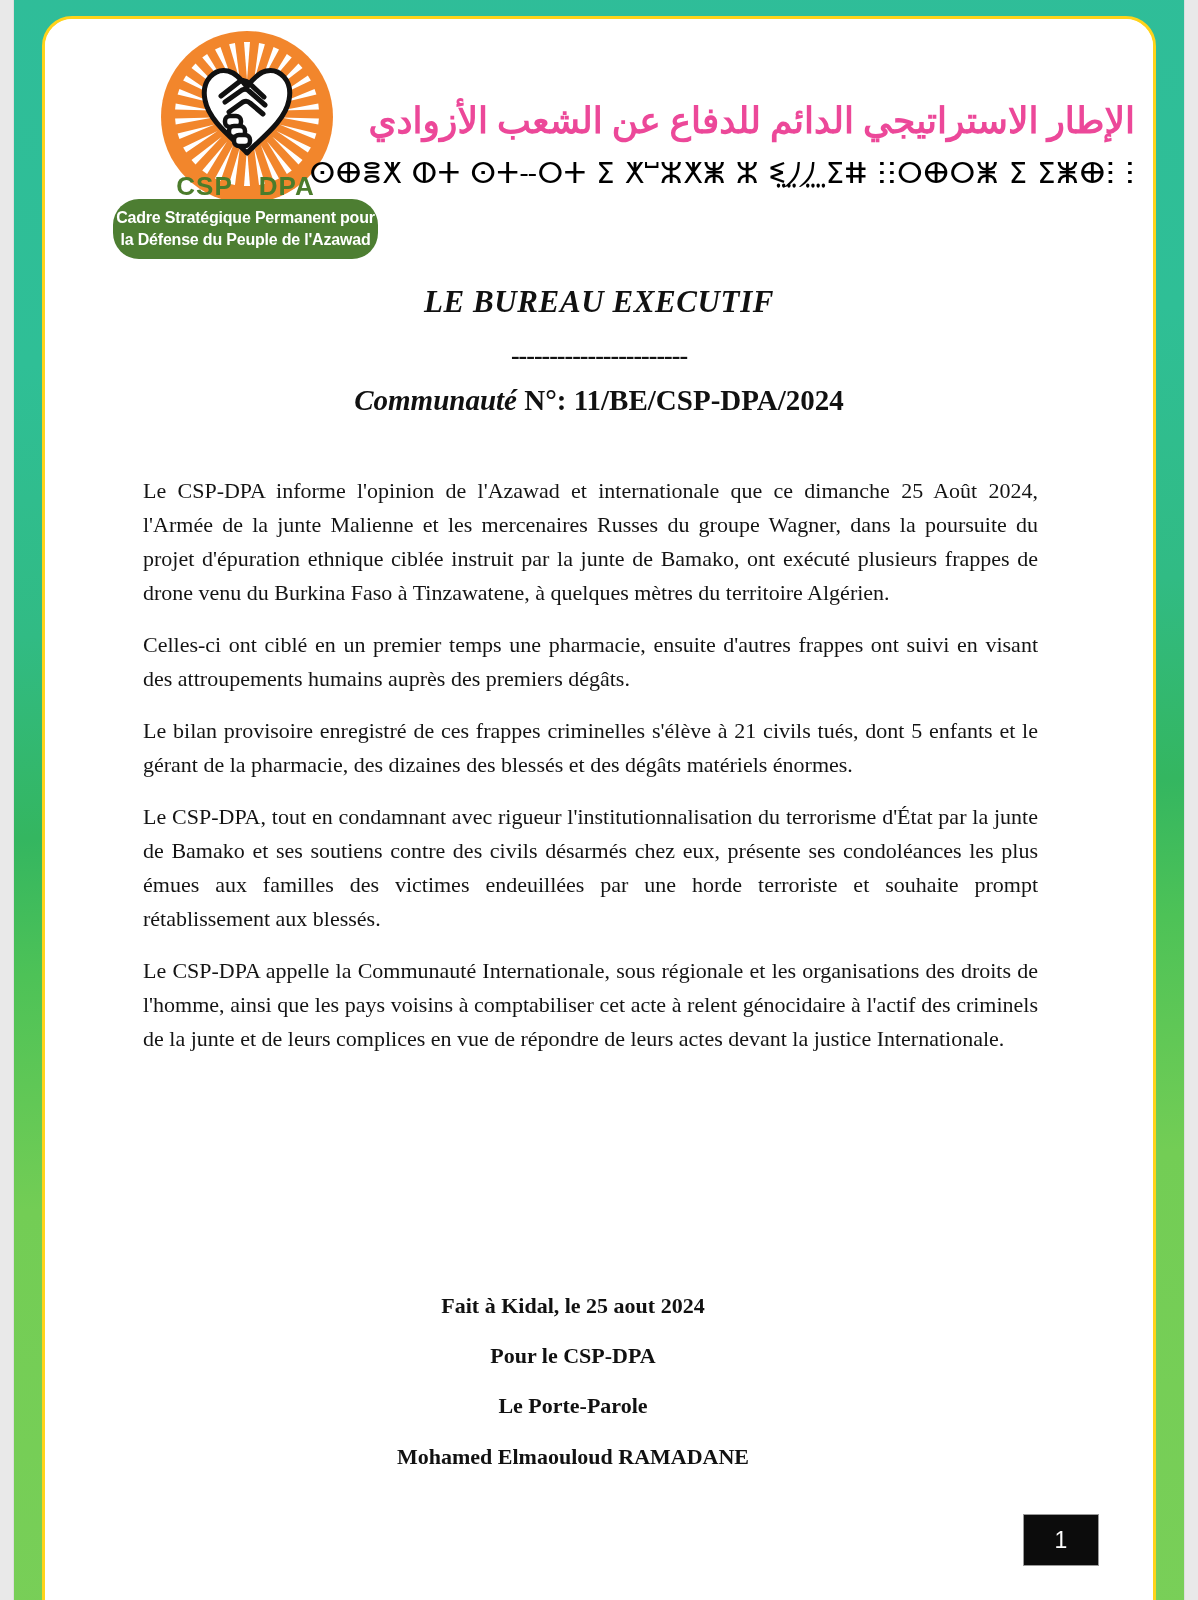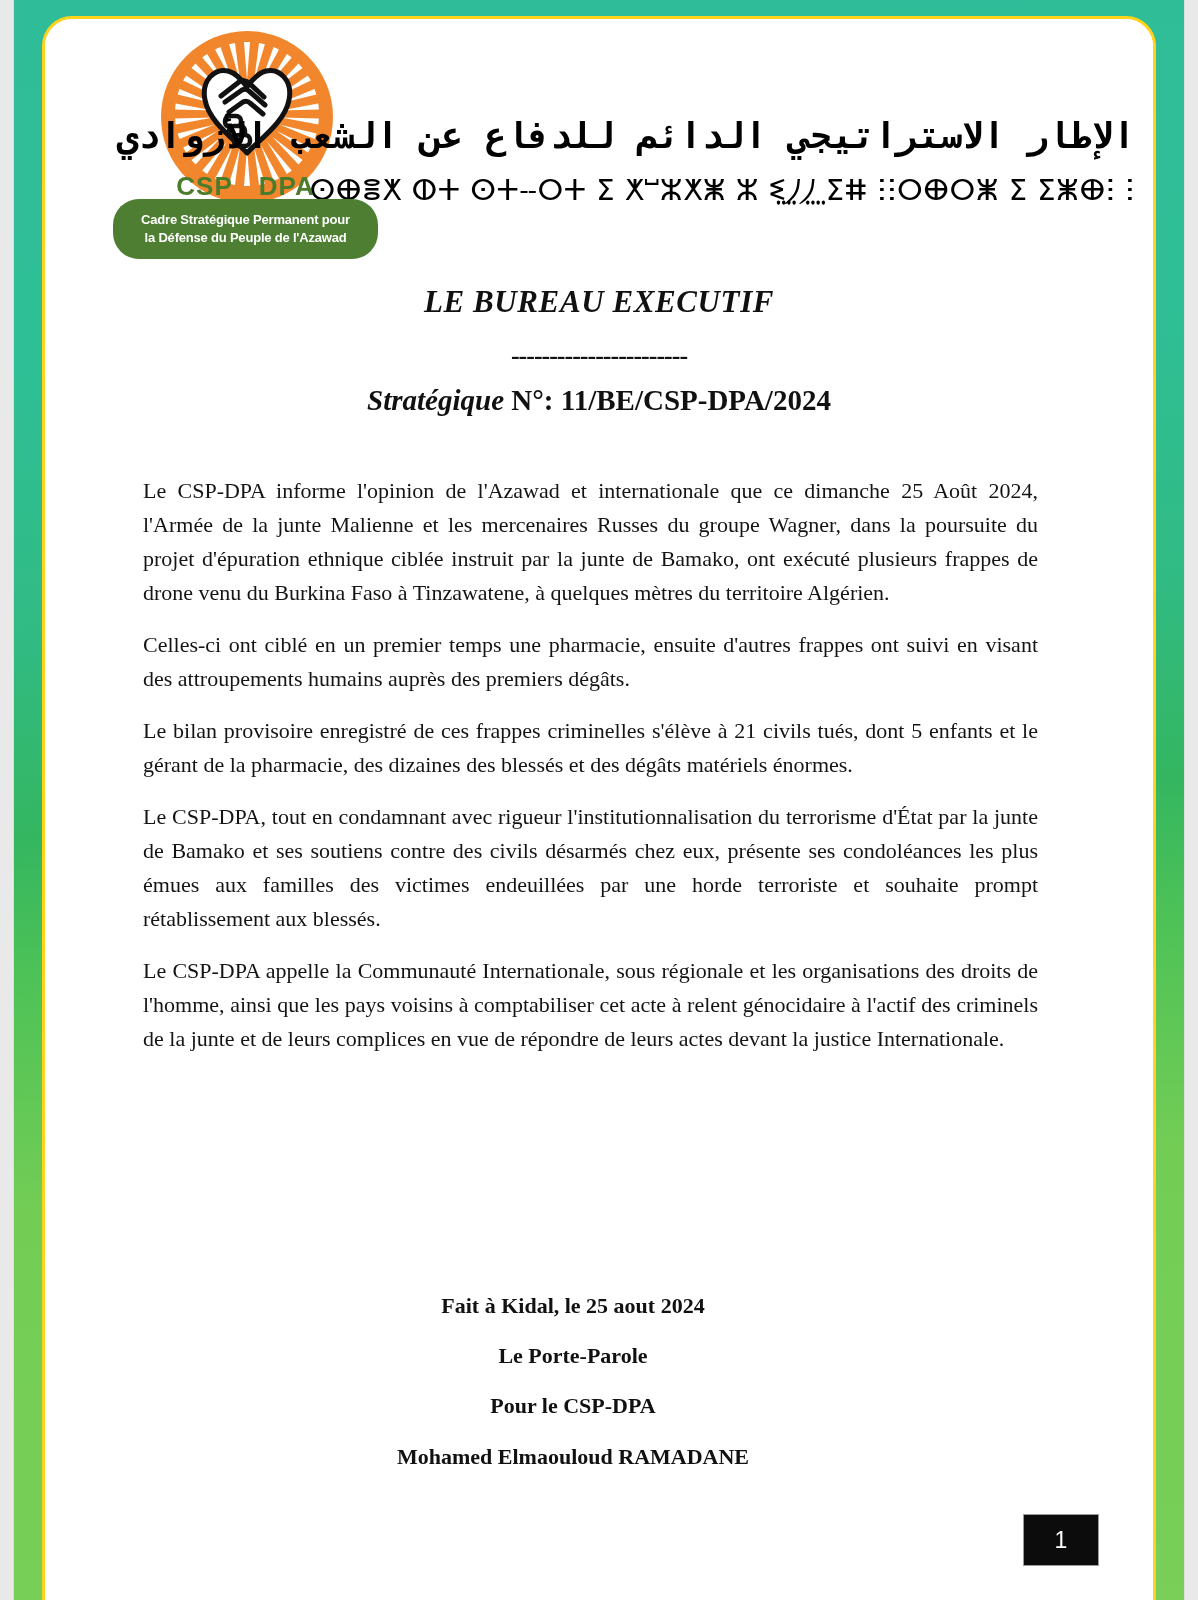--- a/index.html
+++ b/index.html
@@ -125,43 +125,42 @@
     flex-direction: column;
     align-items: center;
     justify-content: center;
     z-index: 3;
   }
   .logo-banner span {
     display: block;
     color: #ffffff;
     font-family: "Liberation Sans", sans-serif;
     font-weight: bold;
-    font-size: 13px;
+    font-size: 16px;
     line-height: 1.35;
     letter-spacing: -0.2px;
     white-space: nowrap;
     text-align: right;
   }
 
   .org-names {
     position: absolute;
     left: 330px;
     top: 80px;
     width: 760px;
     text-align: right;
   }
   .org-arabic {
-    font-family: Liberation Mono, monospace;
+    font-family: Liberation Serif, serif;
     font-weight: bold;
     font-size: 36px;
     line-height: 1.25;
-    color: #000000;
+    color: #ec4899;
     direction: rtl;
     white-space: nowrap;
-    margin-top: 17px;
   }
   .org-tifinagh {
     margin-top: 12px;
     font-family: "DejaVu Sans", sans-serif;
     font-size: 29px;
     line-height: 1.2;
     color: #000000;
     direction: rtl;
     letter-spacing: 0.5px;
     white-space: nowrap;
@@ -388,35 +387,35 @@
 
       <div class="org-names">
         <div class="org-arabic">الإطار الاستراتيجي الدائم للدفاع عن الشعب الأزوادي</div>
         <div class="org-tifinagh">ⵙⴲⴻⵅ ⵀⵜ ⵙⵜⵧⵔⵜ ⵉ ⵅⵯⵣⵅⵥ ⵣ ⵉ⵿⵰⵰⵿ ⵉⵌ ⵗⵗⵔⴲⵔⵥ ⵉ ⵉⵥⴲⵗ ⵗ</div>
       </div>
     </div>
 
     <div class="doc-title">LE BUREAU EXECUTIF</div>
     <div class="title-rule">-----------------------</div>
     <div class="doc-subtitle">
-      <span class="it">Stratégique</span>
+      <span class="it">Communauté</span>
       <span>N°: 11/BE/CSP-DPA/2024</span>
     </div>
 
     <div class="body-text">
       <p class="para">Le CSP-DPA informe l'opinion de l'Azawad et internationale que ce dimanche 25 Août 2024, l'Armée de la junte Malienne et les mercenaires Russes du groupe Wagner, dans la poursuite du projet d'épuration ethnique ciblée instruit par la junte de Bamako, ont exécuté plusieurs frappes de drone venu du Burkina Faso à Tinzawatene, à quelques mètres du territoire Algérien.</p>
       <p class="para">Celles-ci ont ciblé en un premier temps une pharmacie, ensuite d'autres frappes ont suivi en visant des attroupements humains auprès des premiers dégâts.</p>
       <p class="para">Le bilan provisoire enregistré de ces frappes criminelles s'élève à 21 civils tués, dont 5 enfants et le gérant de la pharmacie, des dizaines des blessés et des dégâts matériels énormes.</p>
       <p class="para">Le CSP-DPA, tout en condamnant avec rigueur l'institutionnalisation du terrorisme d'État par la junte de Bamako et ses soutiens contre des civils désarmés chez eux, présente ses condoléances les plus émues aux familles des victimes endeuillées par une horde terroriste et souhaite prompt rétablissement aux blessés.</p>
       <p class="para">Le CSP-DPA appelle la Communauté Internationale, sous régionale et les organisations des droits de l'homme, ainsi que les pays voisins à comptabiliser cet acte à relent génocidaire à l'actif des criminels de la junte et de leurs complices en vue de répondre de leurs actes devant la justice Internationale.</p>
     </div>
 
     <div class="signature">
       <div>Fait à Kidal, le 25 aout 2024</div>
+      <div>Pour le CSP-DPA</div>
       <div>Le Porte-Parole</div>
-      <div>Pour le CSP-DPA</div>
       <div>Mohamed Elmaouloud RAMADANE</div>
     </div>
 
     <div class="page-number">1</div>
 
   </div>
 </div>
 
 </body></html>

